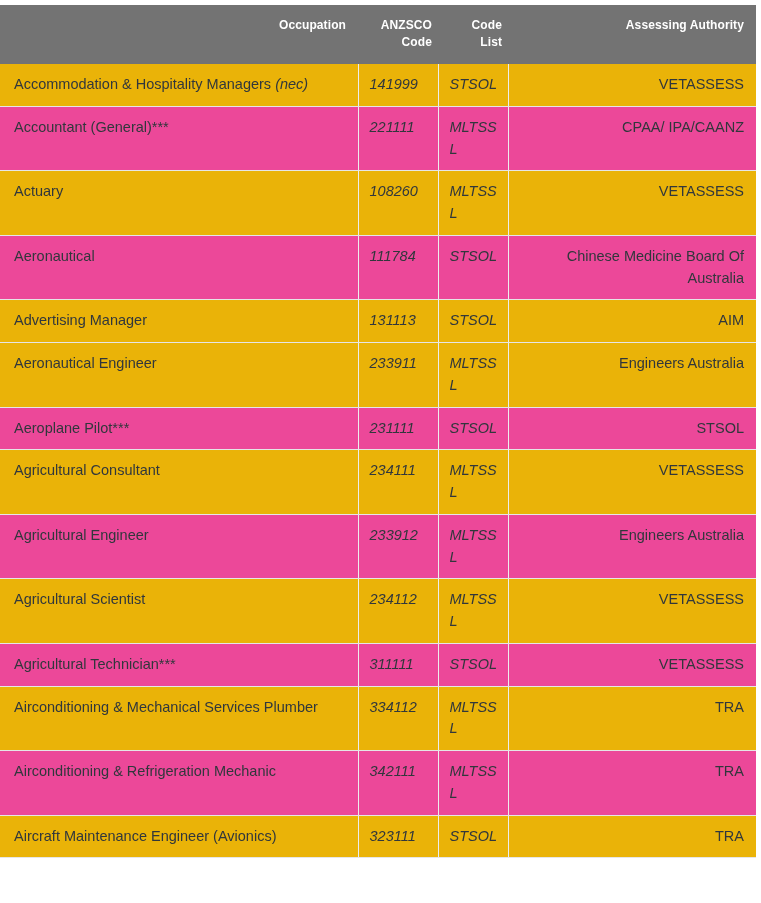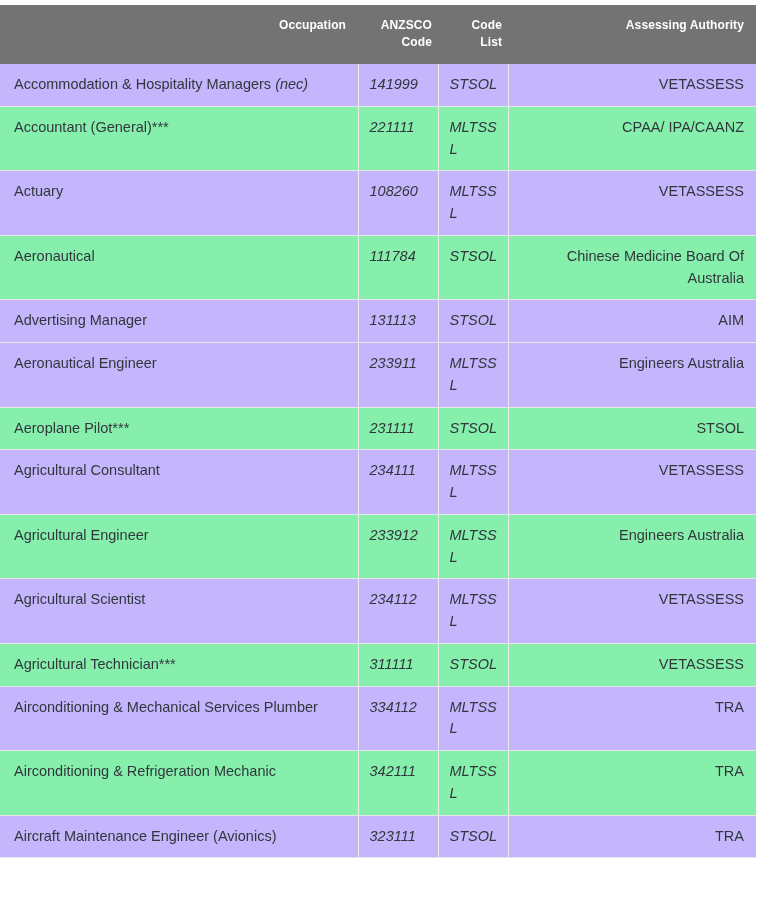--- a/index.html
+++ b/index.html
@@ -76,22 +76,22 @@
     padding-left: 11px;
     padding-right: 6px;
     font-style: italic;
   }
   tbody td.c-auth-cell {
     padding-left: 11px;
     border-right: none;
     text-align: right;
   }
 
-  tbody tr.alt td { background: #c4b5fd; }
-  tbody tr.plain td { background: #86efac; }
+  tbody tr.alt td { background: #eab308; }
+  tbody tr.plain td { background: #ec4899; }
 
   
   tbody tr.tall td { height: 63px; }
 
   .nec {
     font-style: italic;
   }
 </style>
 </head>
 <body>

